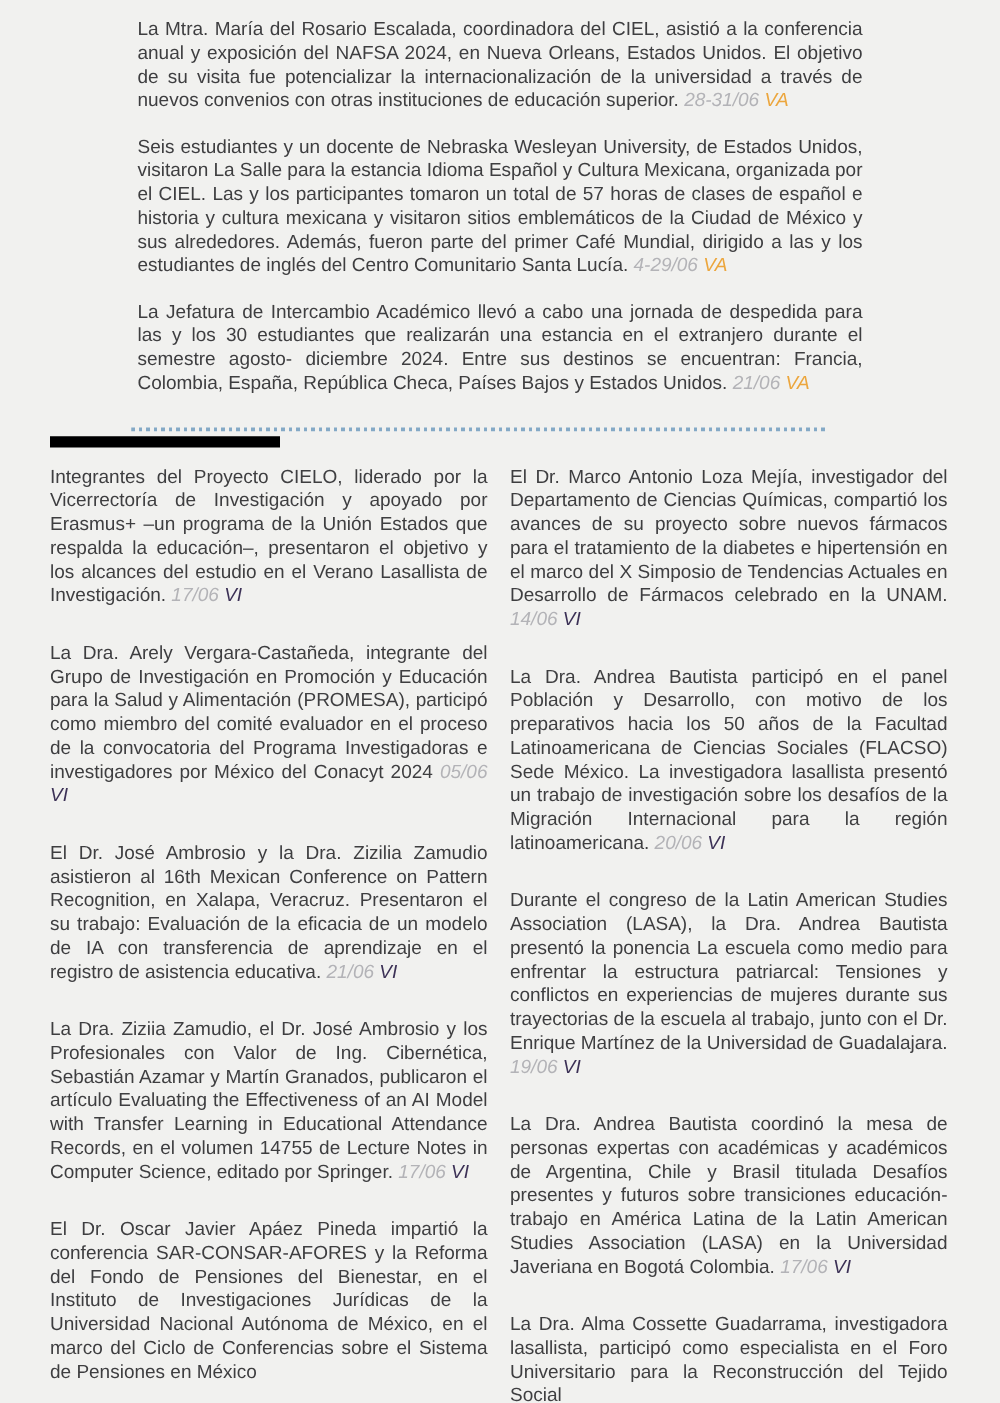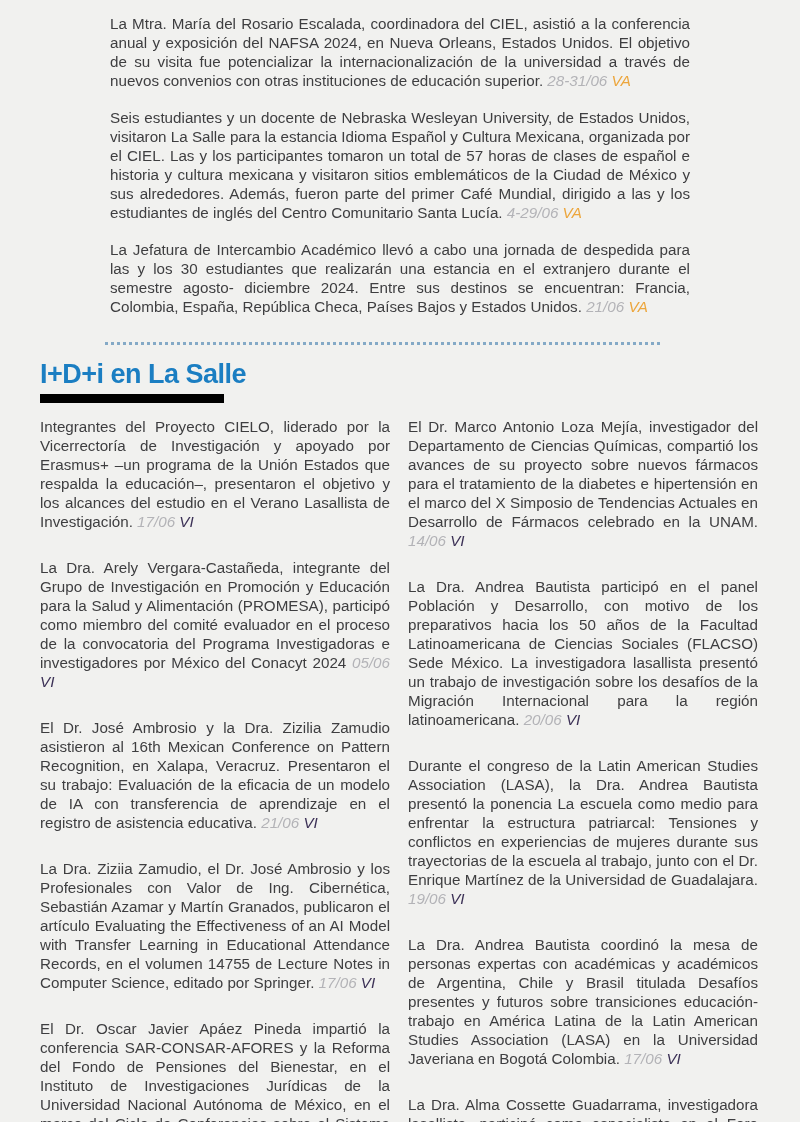--- a/index.html
+++ b/index.html
@@ -83,21 +83,20 @@
     <div id="intro-list">
         <p class="news-para"><span class="">La Mtra. María del Rosario Escalada, coordinadora del CIEL, asistió a la conferencia anual y exposición del NAFSA 2024, en Nueva Orleans, Estados Unidos. El objetivo de su visita fue potencializar la internacionalización de la universidad a través de nuevos convenios con otras instituciones de educación superior.</span><span class="date"> 28-31/06 </span><span class="tag tag-va">VA</span></p>
         <p class="news-para"><span class="">Seis estudiantes y un docente de Nebraska Wesleyan University, de Estados Unidos, visitaron La Salle para la estancia </span><span class="it">Idioma Español y Cultura Mexicana</span><span class="">, organizada por el CIEL. Las y los participantes tomaron un total de 57 horas de clases de español e historia y cultura mexicana y visitaron sitios emblemáticos de la Ciudad de México y sus alrededores. Además, fueron parte del primer </span><span class="it">Café Mundial</span><span class="">, dirigido a las y los estudiantes de inglés del Centro Comunitario Santa Lucía.</span><span class="date"> 4-29/06 </span><span class="tag tag-va">VA</span></p>
         <p class="news-para"><span class="">La Jefatura de Intercambio Académico llevó a cabo una jornada de despedida para las y los 30 estudiantes que realizarán una estancia en el extranjero durante el semestre agosto- diciembre 2024. Entre sus destinos se encuentran: Francia, Colombia, España, República Checa, Países Bajos y Estados Unidos.</span><span class="date"> 21/06 </span><span class="tag tag-va">VA</span></p>
       </div>
   </section>
 
   <div class="separator"></div>
 
   <section>
-    <h2 class="section-title">I+D+i en La Salle</h2>
     <div class="title-bar"></div>
 
     <div class="cols">
       <div class="col" id="col-left">
           <p class="news-para"><span class="">Integrantes del Proyecto CIELO, liderado por la Vicerrectoría de Investigación y apoyado por Erasmus+ –un programa de la Unión Estados que respalda la educación–, presentaron el objetivo y los alcances del estudio en el Verano Lasallista de Investigación.</span><span class="date"> 17/06 </span><span class="tag tag-vi">VI</span></p>
           <p class="news-para"><span class="">La Dra. Arely Vergara-Castañeda, integrante del Grupo de Investigación en Promoción y Educación para la Salud y Alimentación (PROMESA), participó como miembro del comité evaluador en el proceso de la convocatoria del Programa </span><span class="it">Investigadoras e investigadores por México</span><span class=""> del Conacyt 2024</span><span class="date"> 05/06 </span><span class="tag tag-vi">VI</span></p>
           <p class="news-para"><span class="">El Dr. José Ambrosio y la Dra. Zizilia Zamudio asistieron al </span><span class="it">16th Mexican Conference on Pattern Recognition,</span><span class=""> en Xalapa, Veracruz. Presentaron el su trabajo: </span><span class="it">Evaluación de la eficacia de un modelo de IA con transferencia de aprendizaje en el registro de asistencia educativa</span><span class="">.</span><span class="date"> 21/06 </span><span class="tag tag-vi">VI</span></p>
           <p class="news-para"><span class="">La Dra. Ziziia Zamudio, el Dr. José Ambrosio y los Profesionales con Valor de Ing. Cibernética, Sebastián Azamar y Martín Granados, publicaron el artículo </span><span class="it">Evaluating the Effectiveness of an AI Model with Transfer Learning in Educational Attendance Records</span><span class="">, en el volumen 14755 de </span><span class="it">Lecture Notes in Computer Science</span><span class="">, editado por Springer.</span><span class="date"> 17/06 </span><span class="tag tag-vi">VI</span></p>
           <p class="news-para"><span class="">El Dr. Oscar Javier Apáez Pineda impartió la conferencia </span><span class="it">SAR-CONSAR-AFORES y la Reforma del Fondo de Pensiones del Bienestar</span><span class="">, en el Instituto de Investigaciones Jurídicas de la Universidad Nacional Autónoma de México, en el marco del </span><span class="it">Ciclo de Conferencias sobre el Sistema de Pensiones en México</span></p>
         </div>

